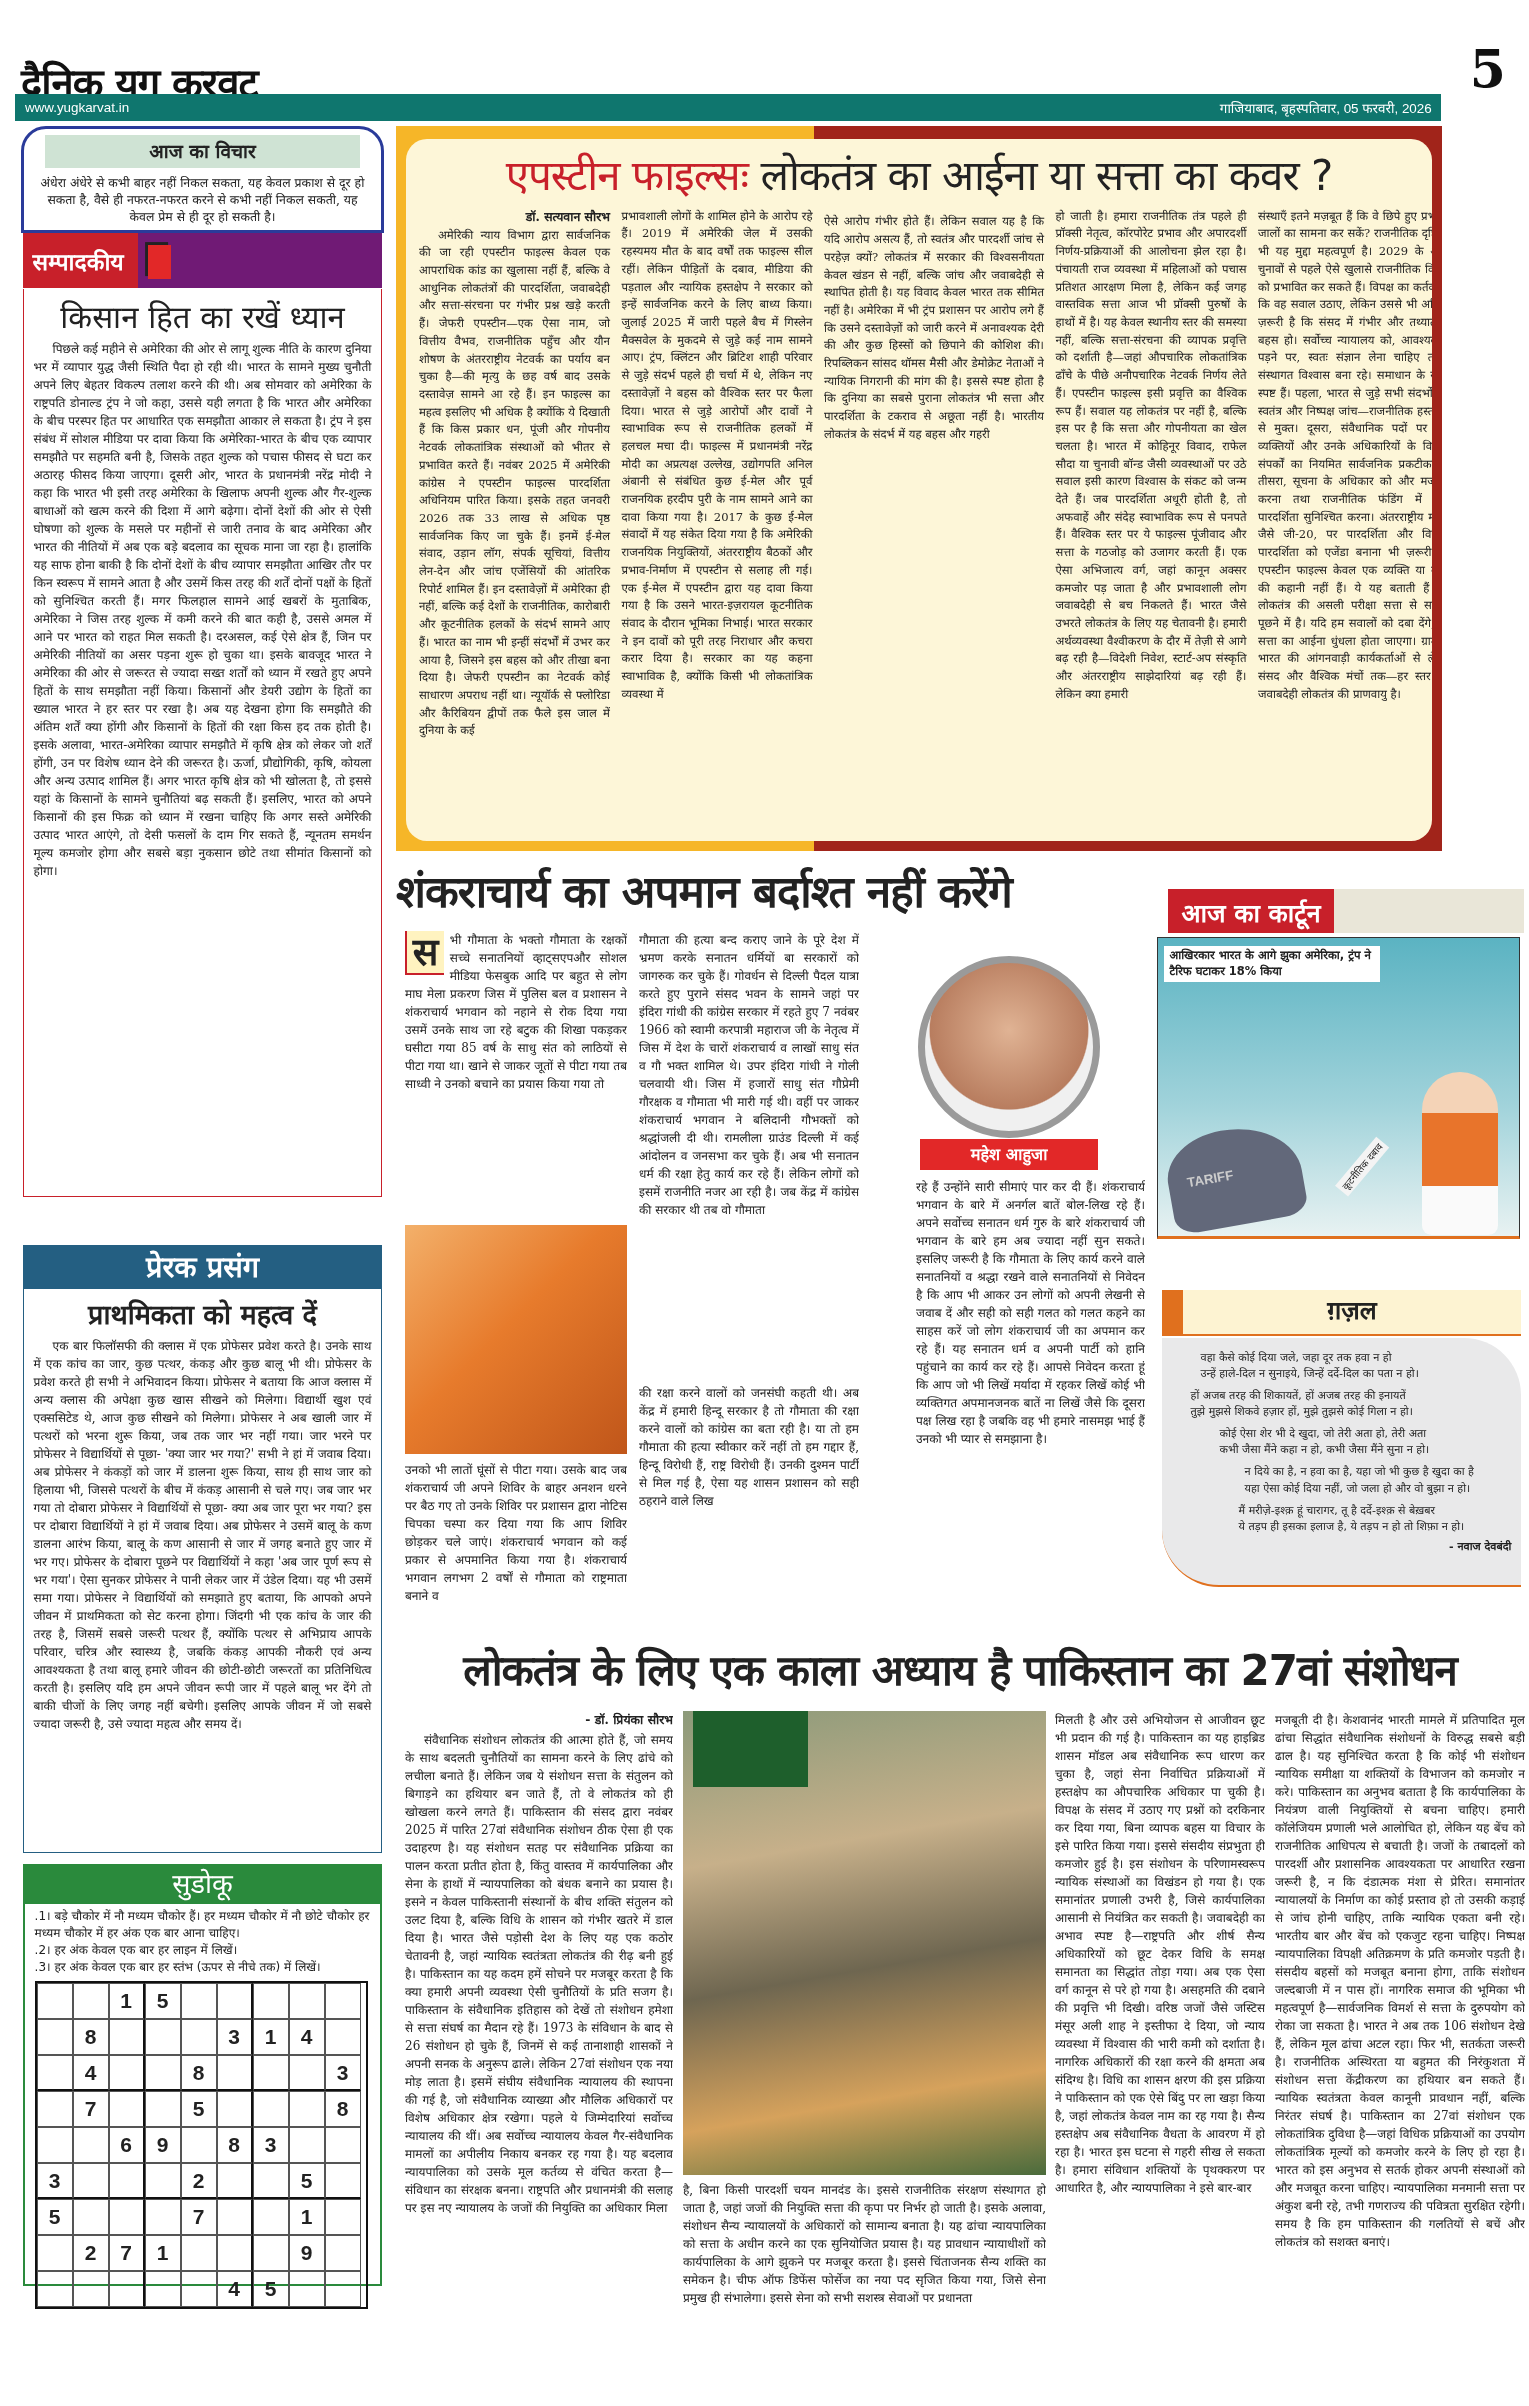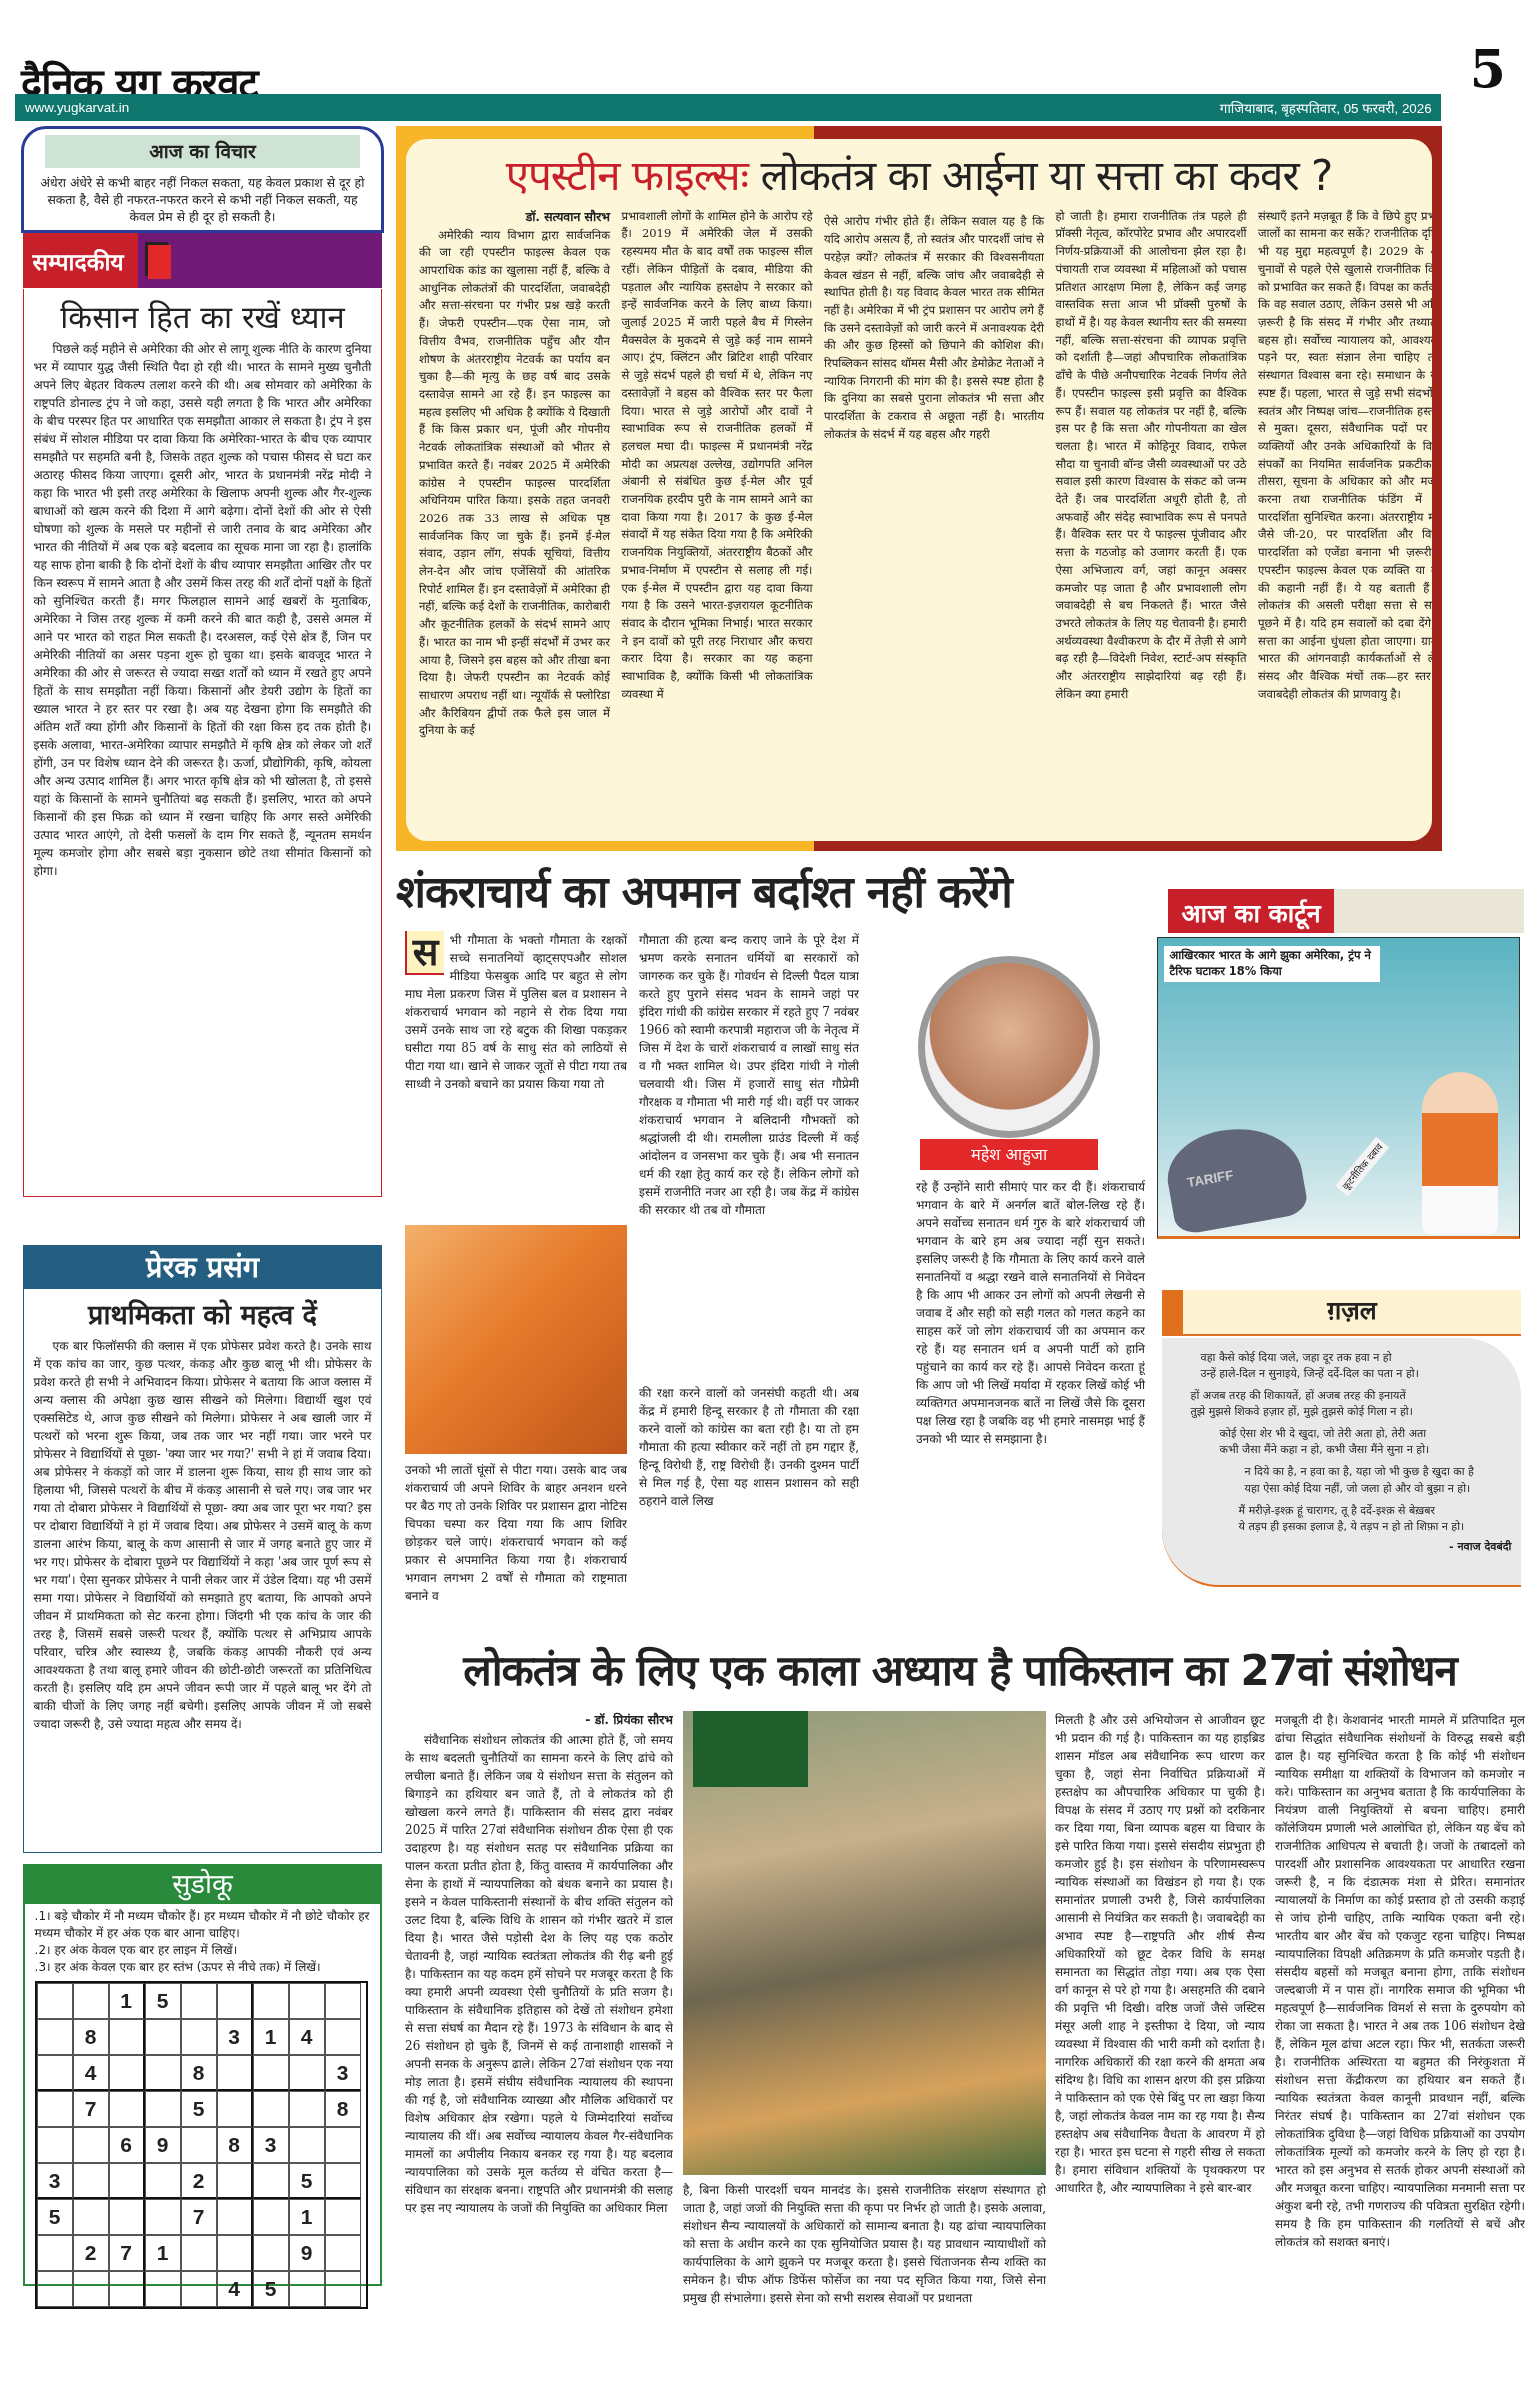--- a/index.html
+++ b/index.html
@@ -30,21 +30,21 @@
 .ep-title{font-family:"DejaVu Sans",sans-serif;font-weight:normal;font-size:42px;text-align:center;letter-spacing:-1px}
 .ep-title .red{color:#c8202a}
 .ep-cols{display:grid;grid-template-columns:191px 191px 220px 191px 191px;gap:11.5px;margin-top:5.7px}
 .ep-img{height:315px;background:linear-gradient(160deg,#6b3b1c,#d27b2c 40%,#3d2a1e 80%);border-radius:1.9px;position:relative}
 .ep-img .file{position:absolute;left:57px;top:201px;width:57px;height:67px;background:#c9a15a;border:1.9px solid #6b4a1c;font-size:9.6px;text-align:center;font-family:"Liberation Sans",sans-serif;font-weight:bold;color:#5a3a10;padding-top:17px}
 .byline{font-weight:bold;text-align:right;font-size:12.4px;margin-bottom:1.9px}
 .sh-title{left:396px;top:860px;width:765px;font-family:"DejaVu Sans",sans-serif;font-weight:bold;font-size:44px;letter-spacing:-1px}
 .dropcap{float:left;font-family:"DejaVu Sans",sans-serif;font-weight:bold;font-size:38px;line-height:42px;padding:0 5.7px;border-left:2.9px solid #c8202a;border-bottom:2.9px solid #c8202a;margin-right:5.7px;background:#fff3c0}
 .sh-col{position:absolute;font-size:12px;line-height:18px;text-align:justify}
 .portrait{left:918px;top:956px;width:182px;height:182px;border-radius:50%;border:7.6px solid #9a9a9a;background:radial-gradient(circle at 50% 40%,#e0b394,#b87d5f 60%,#f0f0f0 61%)}
-.namebar{left:920px;top:1139px;width:178px;height:31px;background:#e22828;color:#fff;text-align:center;font-family:"DejaVu Sans",sans-serif;font-weight:normal;font-size:16.3px;line-height:31px}
+.namebar{left:920px;top:1139px;width:178px;height:31px;background:#e22828;color:#fff;text-align:center;font-family:"DejaVu Sans",sans-serif;font-weight:bold;font-size:16.3px;line-height:31px}
 .cart-h{left:1168px;top:889px;width:356px;height:44px;background:#e9e6d8;display:flex}
 .cart-tag{background:#c8202a;color:#fff;font-family:"DejaVu Sans",sans-serif;font-weight:bold;font-size:25px;padding:5.7px 13.4px}
 .cartoon{left:1157px;top:937px;width:363px;height:302px;border:1.9px solid #333;border-bottom:3.8px solid #e0701e;background:linear-gradient(180deg,#5bb3c2 0%,#9fd2da 55%,#e8f2f2 100%);overflow:hidden}
 .cart-cap{position:absolute;left:5.7px;top:7.6px;width:216px;background:#fff;font-family:"DejaVu Sans",sans-serif;font-weight:bold;font-size:11.5px;line-height:15.3px;padding:2.9px 5.7px}
 .cart-man{position:absolute;right:21px;top:134px;width:76px;height:163px;background:linear-gradient(180deg,#f4d3b7 0 25%,#e8742b 25% 70%,#fafafa 70%);border-radius:38px 38px 9.6px 9.6px}
 .cart-tariff{position:absolute;left:9.6px;top:191px;width:134px;height:96px;background:#62687a;border-radius:50% 60% 20% 20%;color:#ccc;font-family:"Liberation Sans",sans-serif;font-size:13.4px;font-weight:bold;padding:38px 19px;transform:rotate(-10deg)}
 .ghazal-h{left:1162px;top:1290px;width:359px;height:46px;background:#fdf3d2;border-left:21px solid #e0701e;border-bottom:2.9px solid #e0701e;text-align:center;font-family:"DejaVu Sans",sans-serif;font-weight:bold;font-size:25px;line-height:42px}
 .ghazal{left:1162px;top:1338px;width:359px;height:249px;background:#e9e9ea;border-radius:0 57px 0 57px;padding:11.5px 9.6px;border-bottom:2.9px solid #e0701e;font-family:"DejaVu Sans",sans-serif;font-size:11px;line-height:16.3px}
 .ghazal .st{margin-bottom:5.7px}
 .ghazal .poet{text-align:right;font-weight:bold;margin-top:-1.9px}

